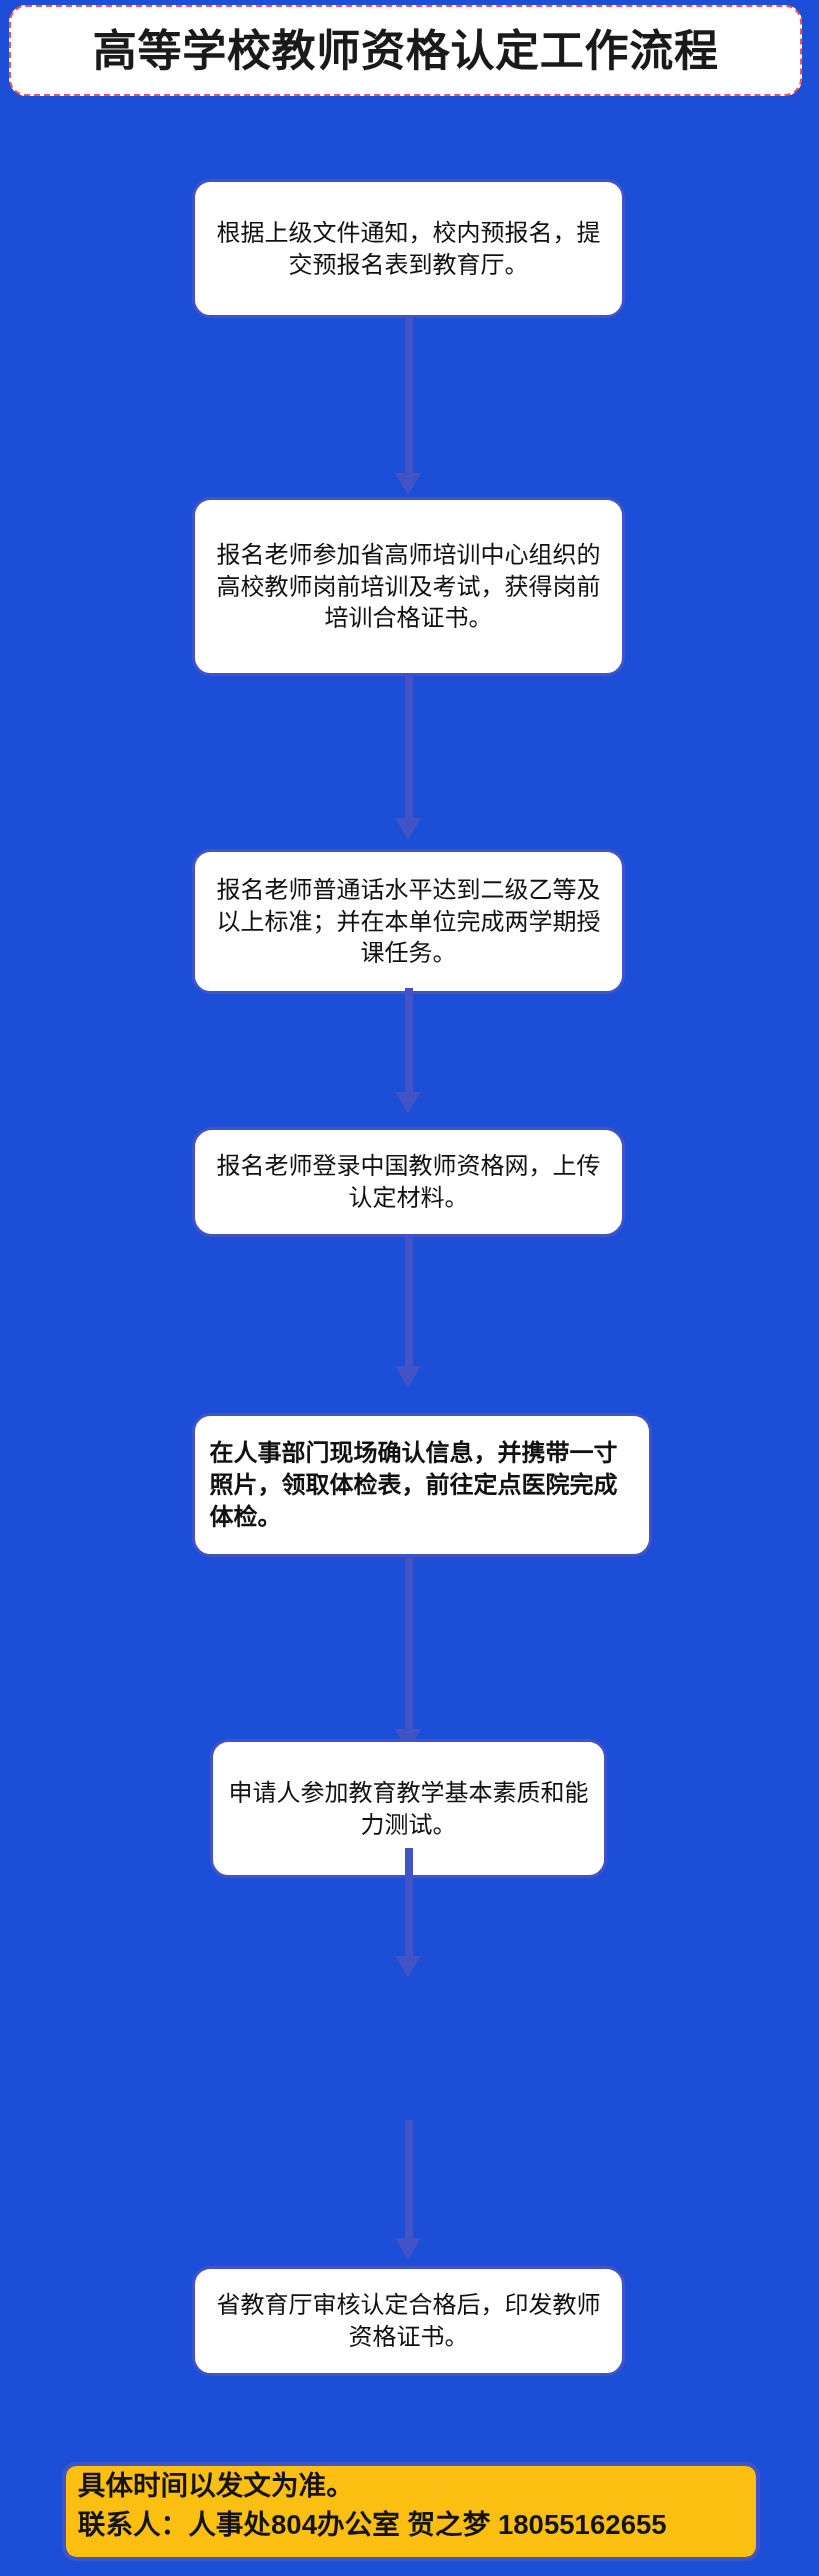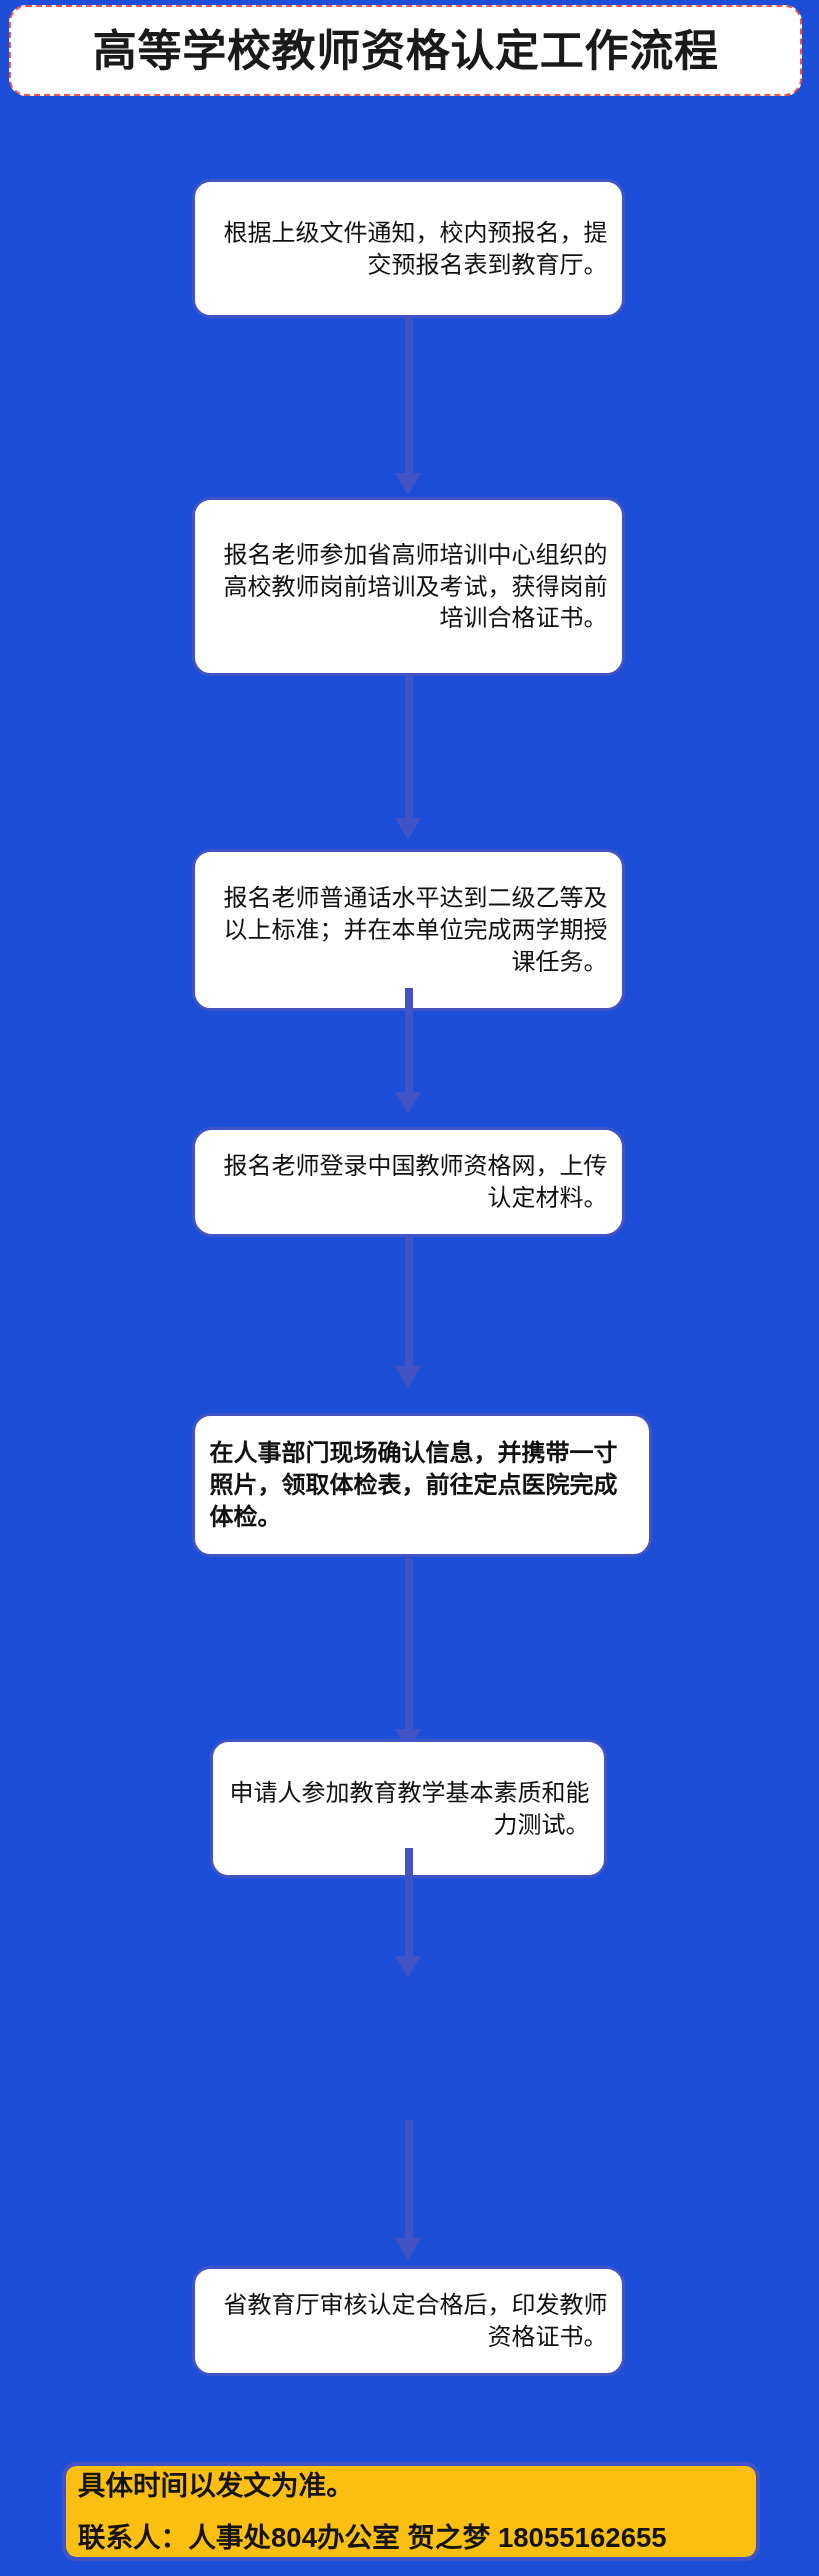--- a/index.html
+++ b/index.html
@@ -53,21 +53,21 @@
     border-radius: 18.4px;
     background: #ffffff;
     display: flex;
     align-items: center;
     justify-content: center;
   }
   .node-text {
     font-size: 24px;
     line-height: 1.33;
     color: #111111;
-    text-align: right;
+    text-align: center;
     padding: 0 14.4px;
     word-break: break-all;
   }
   .node-text.align-left {
     text-align: left;
     font-weight: bold;
   }
 
   
   .connector {
@@ -90,21 +90,21 @@
     left: 62px;
     top: 2462px;
     width: 698px;
     height: 99px;
     box-sizing: border-box;
     border: 4.6px solid #4254c5;
     border-radius: 14.4px;
     background: #fbbf11;
     display: flex;
     flex-direction: column;
-    justify-content: space-between;
+    justify-content: flex-start;
     padding: 0 11.8px;
   }
   .footer-line {
     font-size: 27.6px;
     font-weight: 700;
     color: #141414;
     line-height: 1.42;
     white-space: nowrap;
   }
 </style>
@@ -122,21 +122,21 @@
   </div>
   <div class="connector" style="left:405px; top:318px; height:155px;"></div>
   <div class="arrowhead" style="left:395px; top:473px;"></div>
 
   <div class="node" style="left:192px; top:497px; width:433px; height:179px;">
     <div class="node-text">报名老师参加省高师培训中心组织的高校教师岗前培训及考试，获得岗前培训合格证书。</div>
   </div>
   <div class="connector" style="left:405px; top:675px; height:143px;"></div>
   <div class="arrowhead" style="left:395px; top:818px;"></div>
 
-  <div class="node" style="left:192px; top:849px; width:433px; height:162px;">
+  <div class="node" style="left:192px; top:849px; width:433px; height:145px;">
     <div class="node-text">报名老师普通话水平达到二级乙等及以上标准；并在本单位完成两学期授课任务。</div>
   </div>
   <div class="connector" style="left:405px; top:988px; height:104px;"></div>
   <div class="arrowhead" style="left:395px; top:1092px;"></div>
 
   <div class="node" style="left:192px; top:1127px; width:433px; height:110px;border-radius:20px;">
     <div class="node-text">报名老师登录中国教师资格网，上传认定材料。</div>
   </div>
   <div class="connector" style="left:405px; top:1237px; height:129px;"></div>
   <div class="arrowhead" style="left:395px; top:1366px;"></div>

